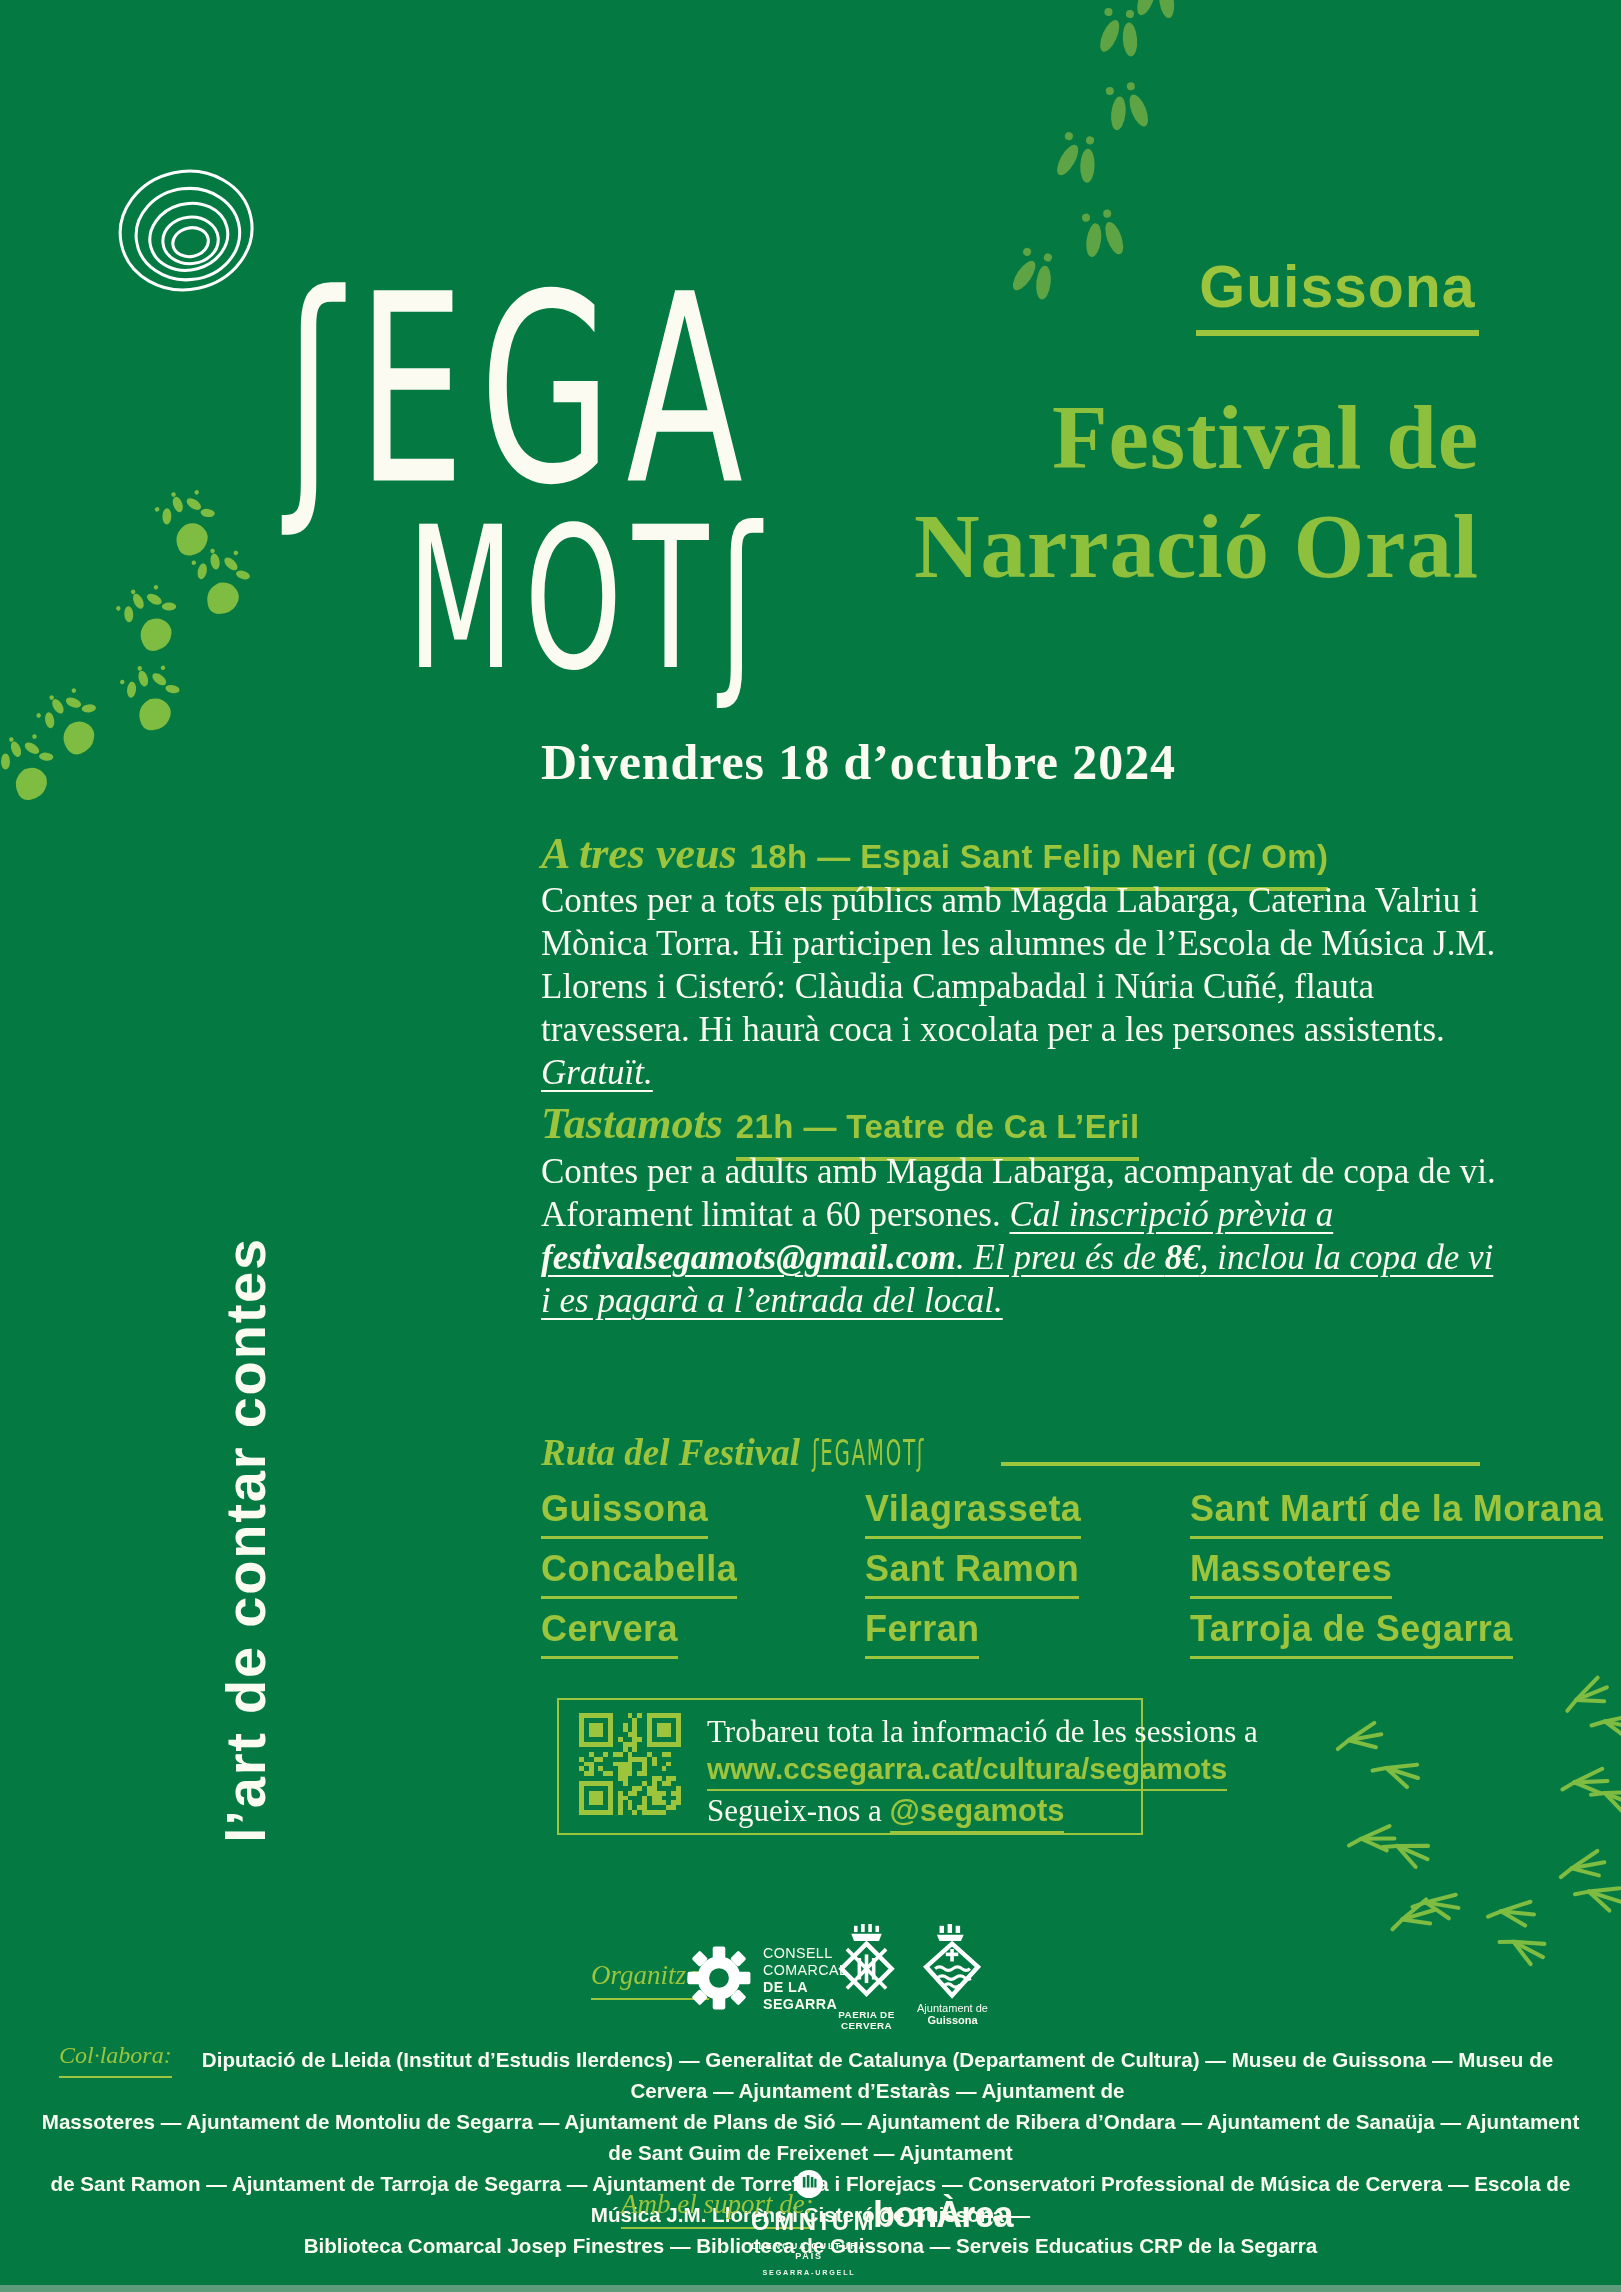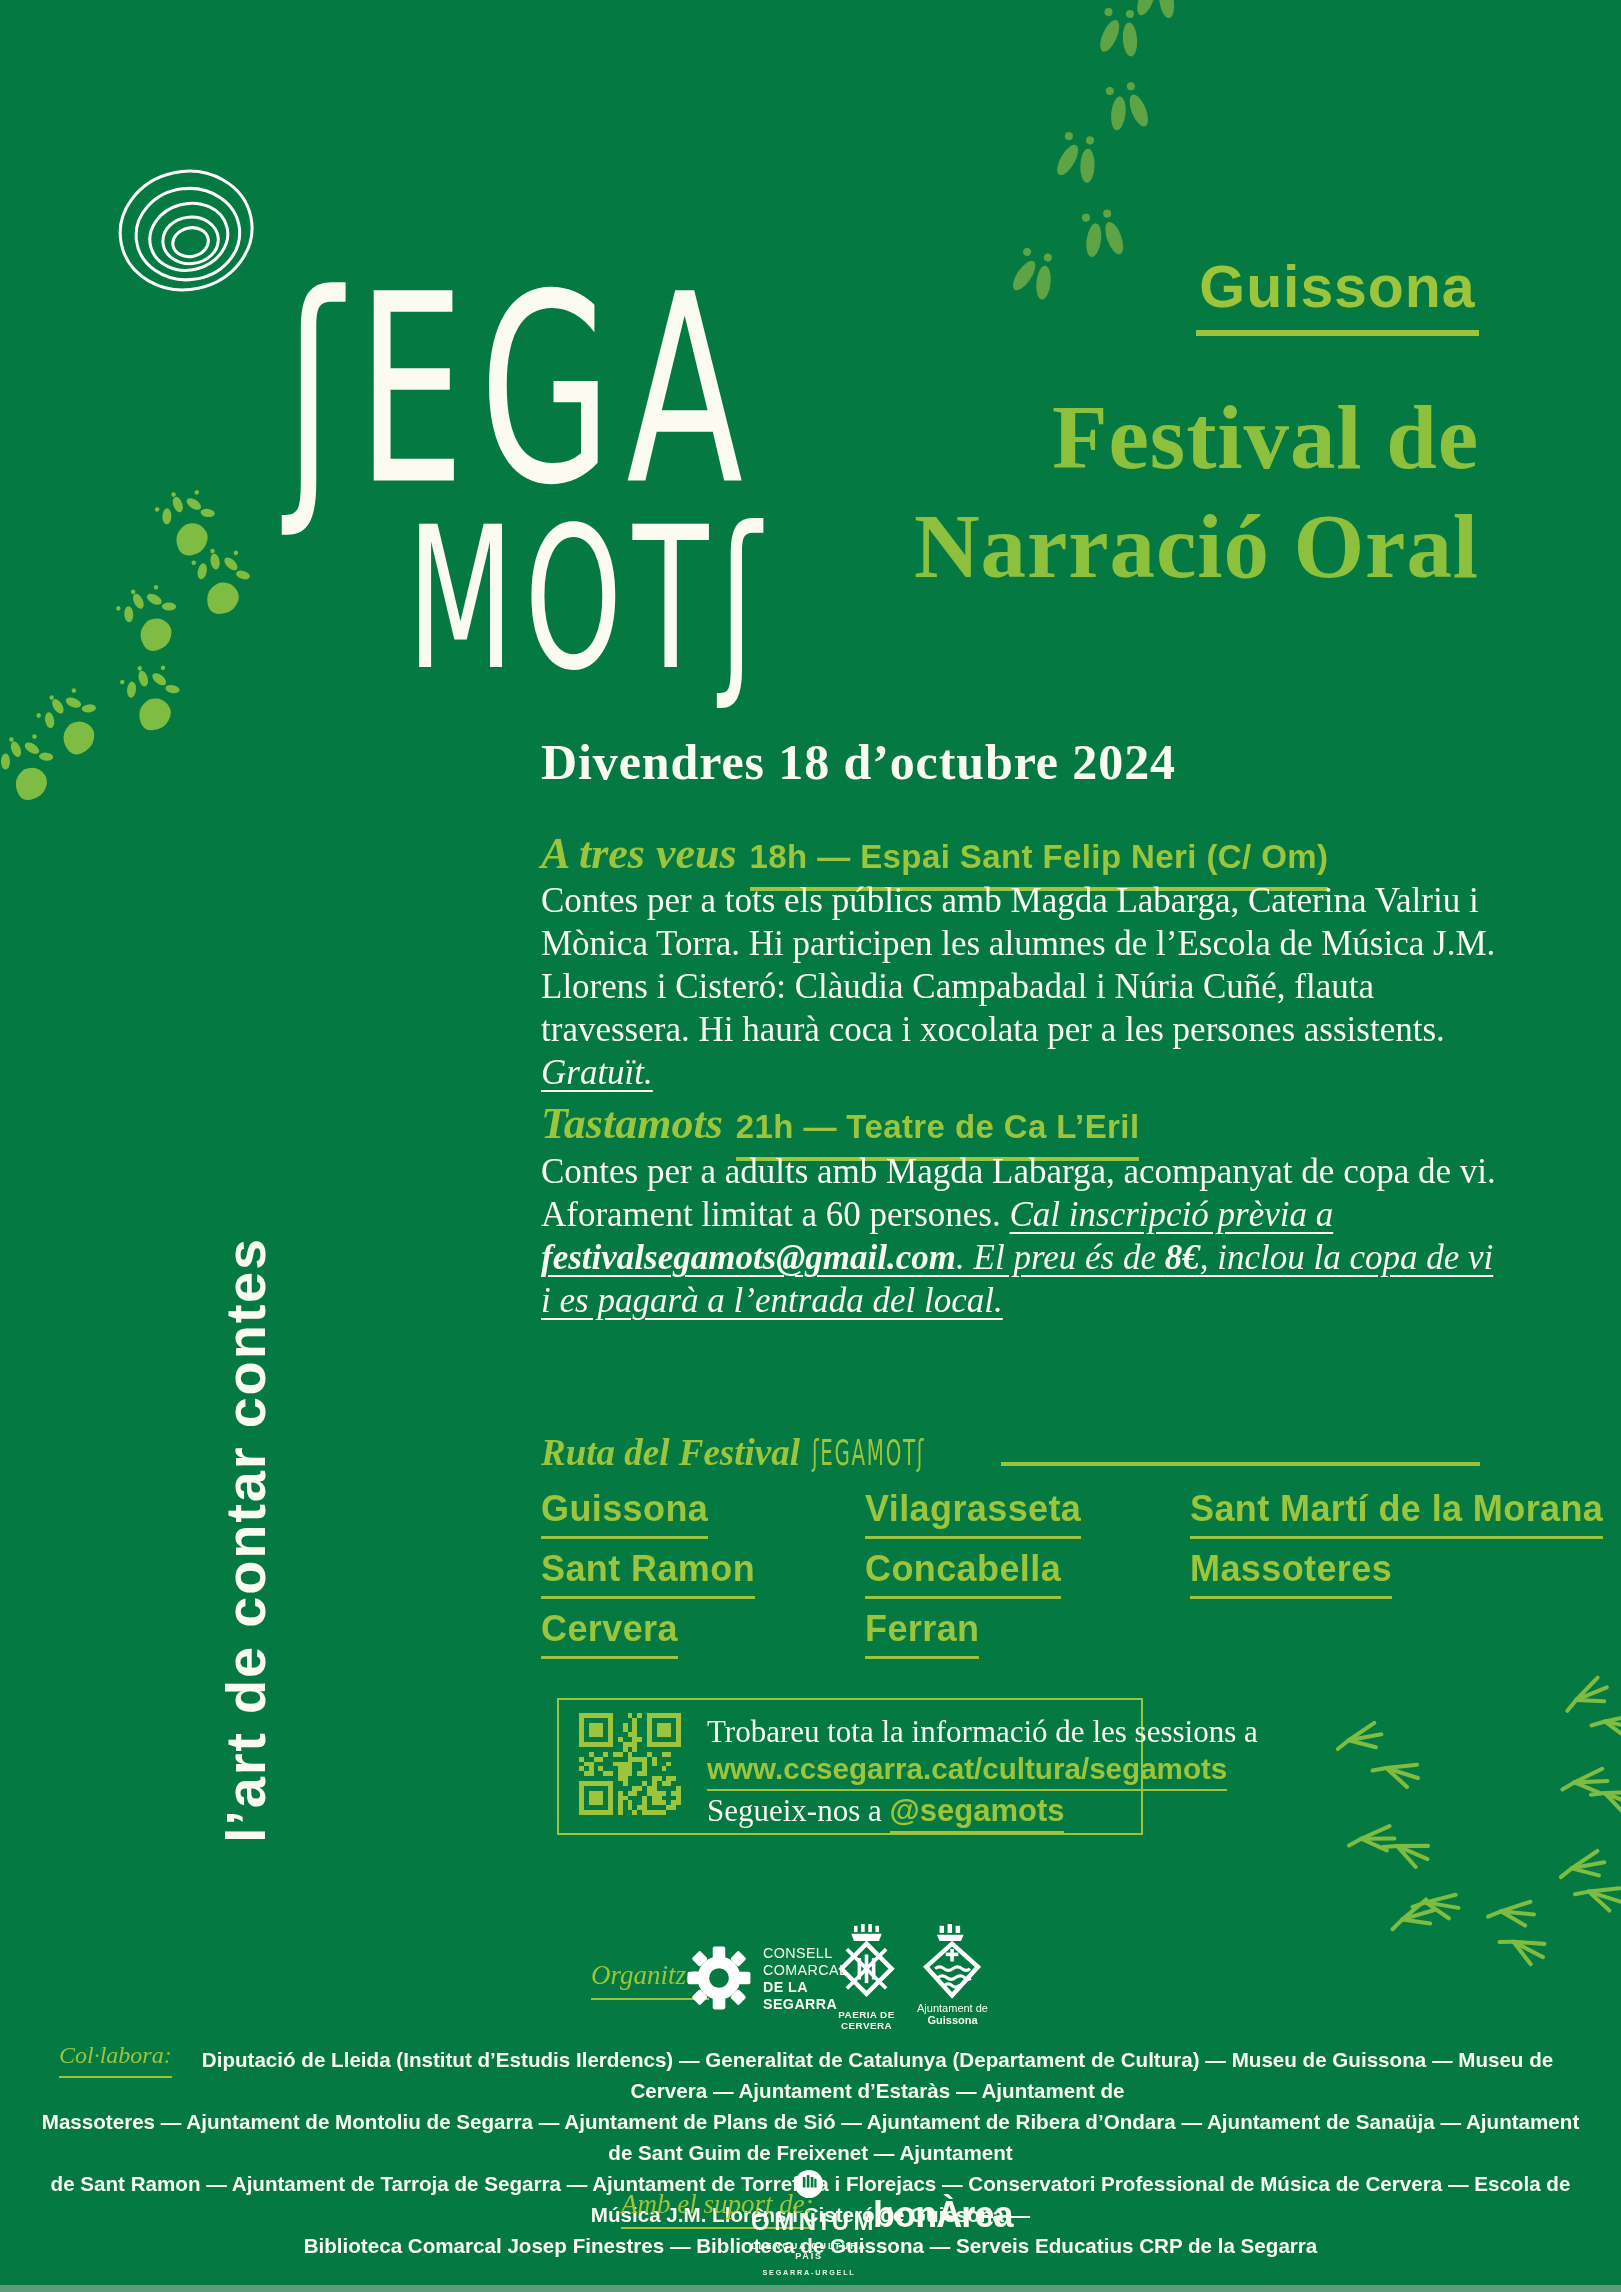--- a/index.html
+++ b/index.html
@@ -233,25 +233,26 @@
 
   <div class="abs route-head">
     <span class="route-label">Ruta del Festival</span>
     <span class="route-wordmark">ʃEGAMOTʃ</span>
   </div>
   <div class="abs route-line"></div>
   <div class="abs route-grid">
     <div><span class="town">Guissona</span></div>
     <div><span class="town">Vilagrasseta</span></div>
     <div><span class="town">Sant Martí de la Morana</span></div>
+    <div><span class="town">Concabella</span></div>
     <div><span class="town">Sant Ramon</span></div>
-    <div><span class="town">Concabella</span></div>
     <div><span class="town">Massoteres</span></div>
     <div><span class="town">Cervera</span></div>
     <div><span class="town">Ferran</span></div>
+    <div><span class="town">Tarroja de Segarra</span></div>
   </div>
 
   <div class="abs info-box">
     <svg class="qr" id="qr-code" width="102" height="102" viewBox="0 0 21 21" shape-rendering="crispEdges">
         <rect x="10" y="0" width="1" height="1" fill="#9cc43c"></rect>
         <rect x="12" y="0" width="1" height="1" fill="#9cc43c"></rect>
         <rect x="11" y="1" width="1" height="1" fill="#9cc43c"></rect>
         <rect x="9" y="2" width="1" height="1" fill="#9cc43c"></rect>
         <rect x="11" y="2" width="1" height="1" fill="#9cc43c"></rect>
         <rect x="9" y="3" width="1" height="1" fill="#9cc43c"></rect>

